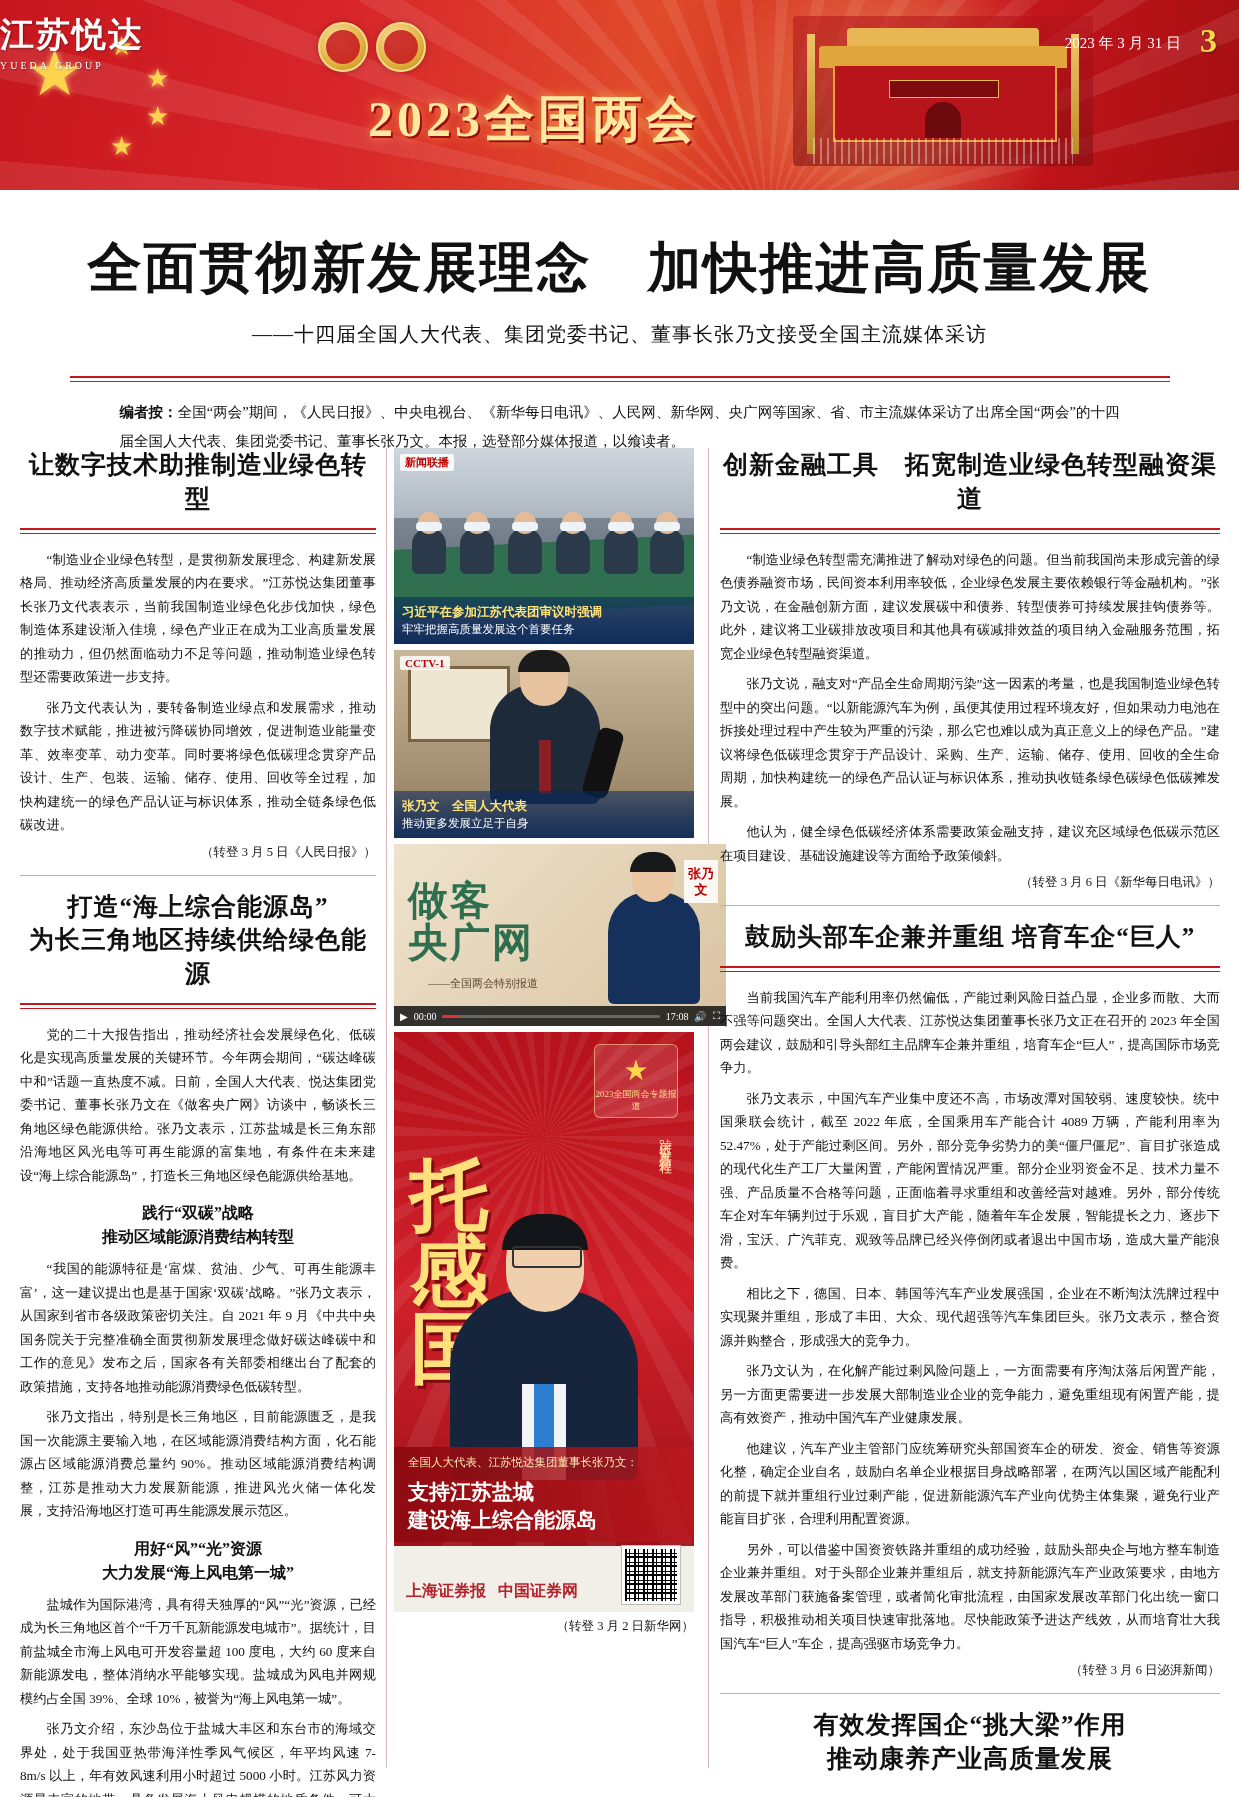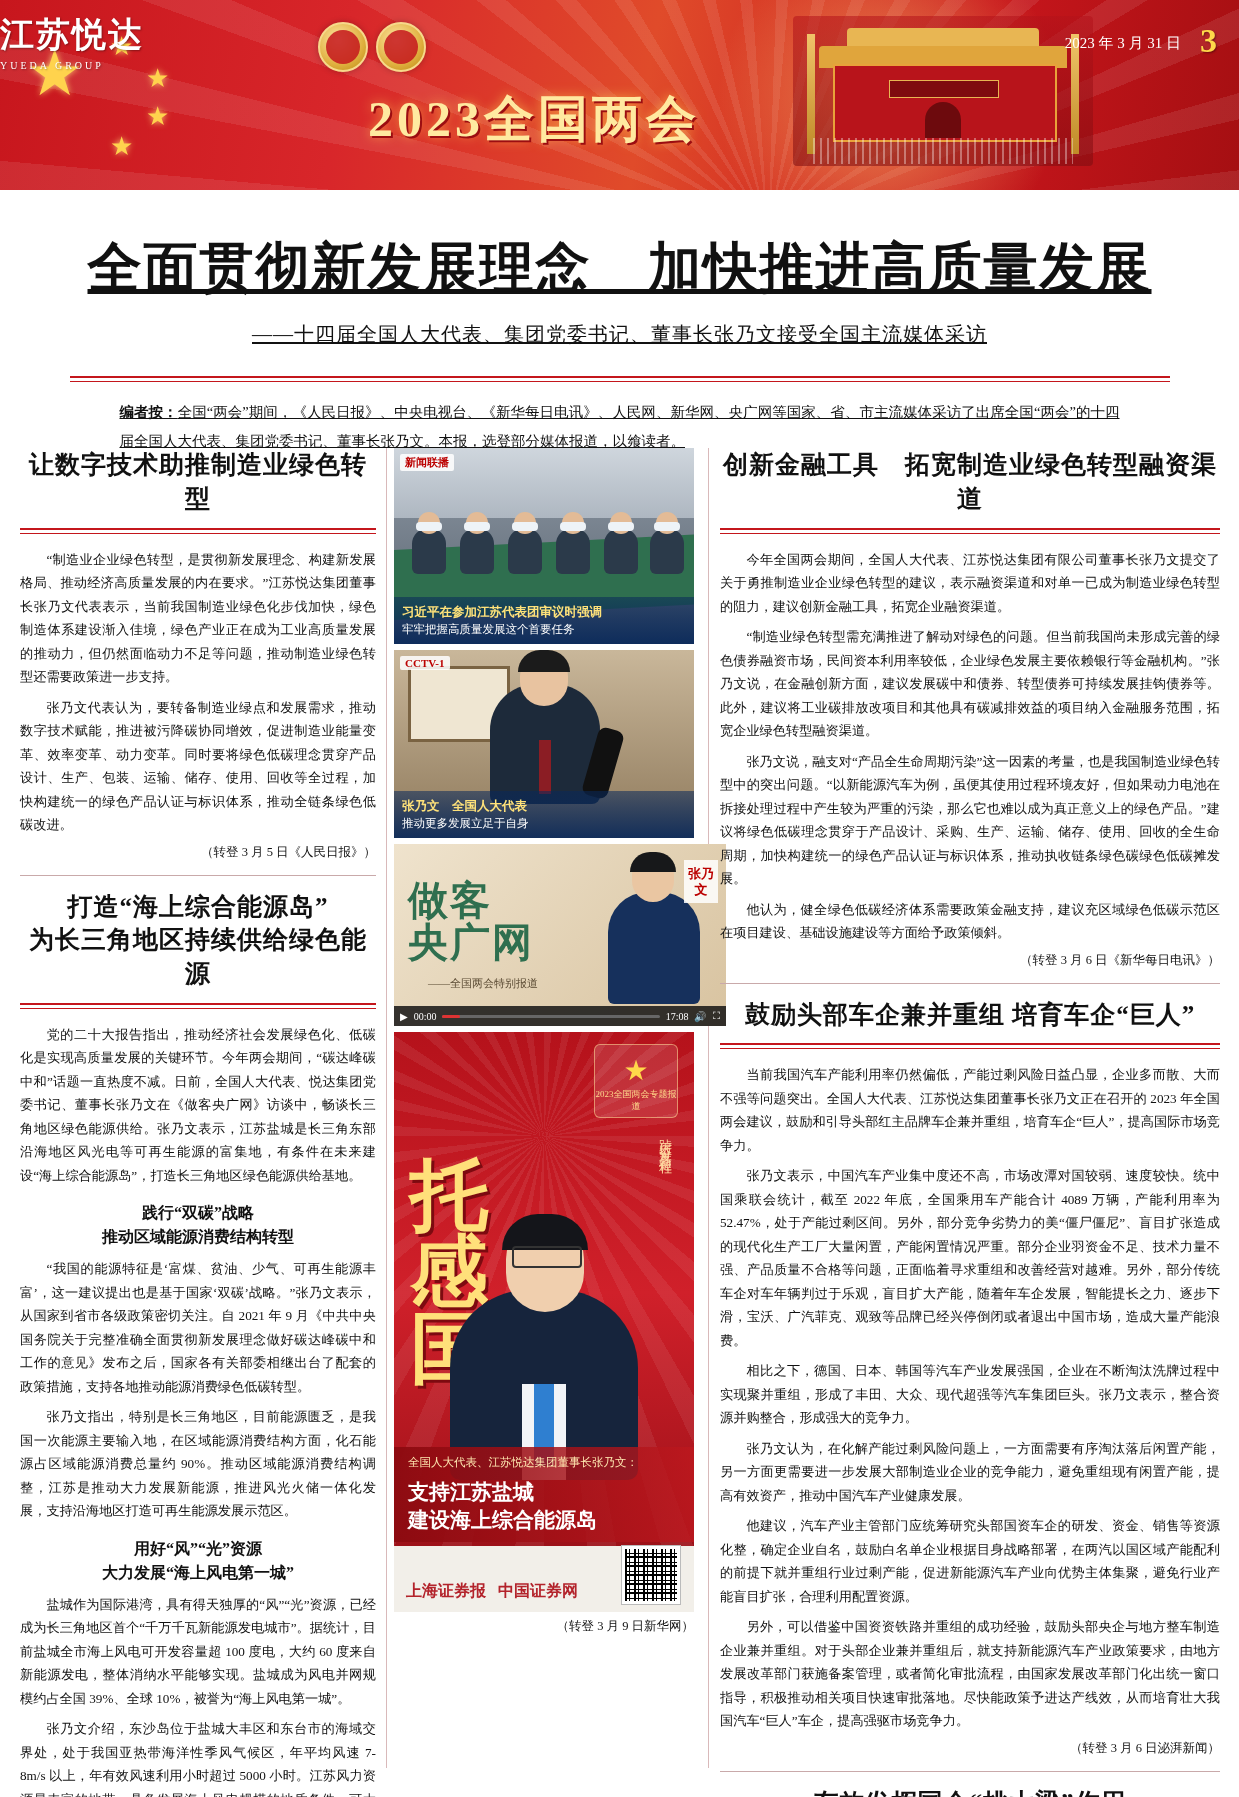--- a/index.html
+++ b/index.html
@@ -44,21 +44,21 @@
   .tm-col{position:absolute;top:18px;width:8px;height:120px;background:linear-gradient(180deg,#f0c469,#c08a28);}
   .tm-col.l{left:14px;}
   .tm-col.r{right:14px;}
   .tm-water{position:absolute;left:20px;bottom:2px;width:260px;height:26px;
     background:repeating-linear-gradient(90deg,rgba(255,255,255,.5) 0 2px,rgba(255,255,255,0) 2px 7px);opacity:.7;}
   .mh-date{position:absolute;right:58px;top:34px;font-size:15px;color:#fff;}
   .mh-page{position:absolute;right:22px;top:22px;font-size:34px;font-weight:700;color:#ffd84a;
     text-shadow:1px 1px 2px rgba(0,0,0,.4);}
 
   
-  .headline-wrap{position:absolute;left:0;top:190px;width:1239px;text-decoration:underline;}
+  .headline-wrap{position:absolute;left:0;top:190px;width:1239px;}
   .headline{text-align:center;font-size:54px;font-weight:700;letter-spacing:2px;margin-top:42px;
     font-family:"Liberation Serif",serif;}
   .subhead{text-align:center;font-size:20px;margin-top:16px;letter-spacing:1px;}
   .rule-red{width:1100px;margin:28px auto 0;border-top:2px solid #c4161c;}
   .rule-red.thin{border-top:1px solid #c4161c;margin-top:3px;}
   .editor-note{width:1000px;margin:16px auto 0;font-size:14.5px;line-height:2.0;text-align:justify;}
   .editor-note .lead{font-weight:700;}
 
   
   .cols{position:absolute;left:20px;top:448px;width:1200px;height:1330px;}
@@ -319,28 +319,27 @@
           <div class="t2" style="white-space:pre-line">支持江苏盐城
 建设海上综合能源岛</div>
         </div>
         <div class="footer">
           <span class="brand">上海证券报</span>
           <span class="brand">中国证券网</span>
           <span class="qr"></span>
         </div>
       </div>
 
-      <div class="mid-src">（转登 3 月 9 日新华网）</div>
+      <div class="mid-src">（转登 3 月 2 日新华网）</div>
     </div>
 
     <div class="col right">
       <div class="art-title">创新金融工具　拓宽制造业绿色转型融资渠道</div>
       <div class="hr-dbl"></div>
       <div class="hr-dbl2"></div>
-      <p class="body">今年全国两会期间，全国人大代表、江苏悦达集团有限公司董事长张乃文提交了关于勇推制造业企业绿色转型的建议，表示融资渠道和对单一已成为制造业绿色转型的阻力，建议创新金融工具，拓宽企业融资渠道。</p>
       <p class="body">“制造业绿色转型需充满推进了解动对绿色的问题。但当前我国尚未形成完善的绿色债券融资市场，民间资本利用率较低，企业绿色发展主要依赖银行等金融机构。”张乃文说，在金融创新方面，建议发展碳中和债券、转型债券可持续发展挂钩债券等。此外，建议将工业碳排放改项目和其他具有碳减排效益的项目纳入金融服务范围，拓宽企业绿色转型融资渠道。</p>
       <p class="body">张乃文说，融支对“产品全生命周期污染”这一因素的考量，也是我国制造业绿色转型中的突出问题。“以新能源汽车为例，虽便其使用过程环境友好，但如果动力电池在拆接处理过程中产生较为严重的污染，那么它也难以成为真正意义上的绿色产品。”建议将绿色低碳理念贯穿于产品设计、采购、生产、运输、储存、使用、回收的全生命周期，加快构建统一的绿色产品认证与标识体系，推动执收链条绿色碳绿色低碳摊发展。</p>
       <p class="body">他认为，健全绿色低碳经济体系需要政策金融支持，建议充区域绿色低碳示范区在项目建设、基础设施建设等方面给予政策倾斜。</p>
       <div class="src">（转登 3 月 6 日《新华每日电讯》）</div>
 
       <div class="hr-thin"></div>
 
       <div class="art-title">鼓励头部车企兼并重组 培育车企“巨人”</div>
       <div class="hr-dbl"></div>
       <div class="hr-dbl2"></div>

